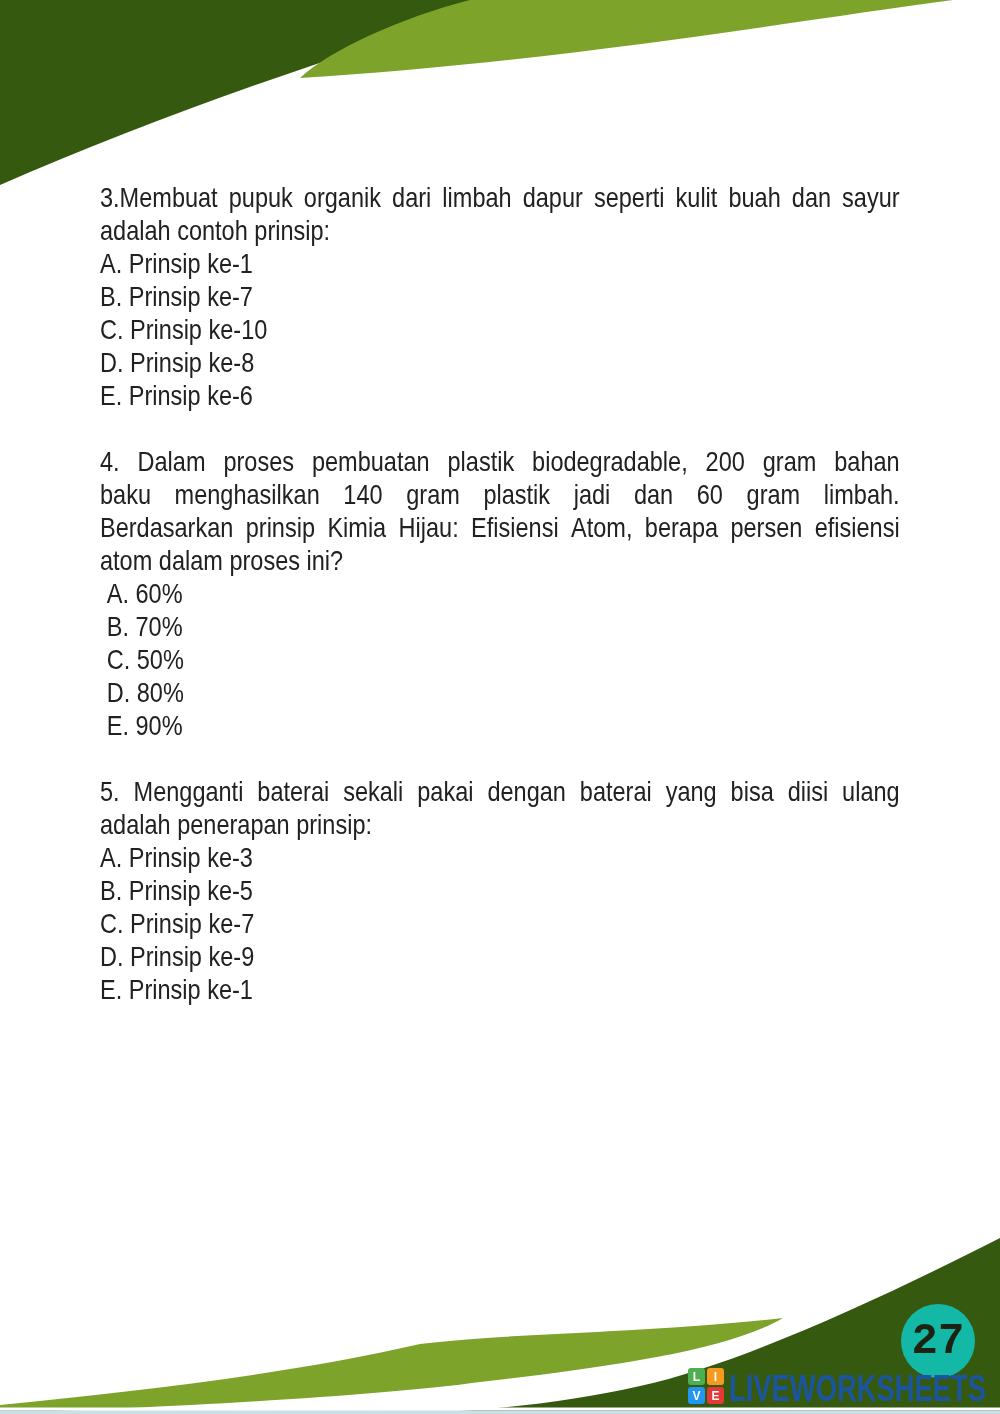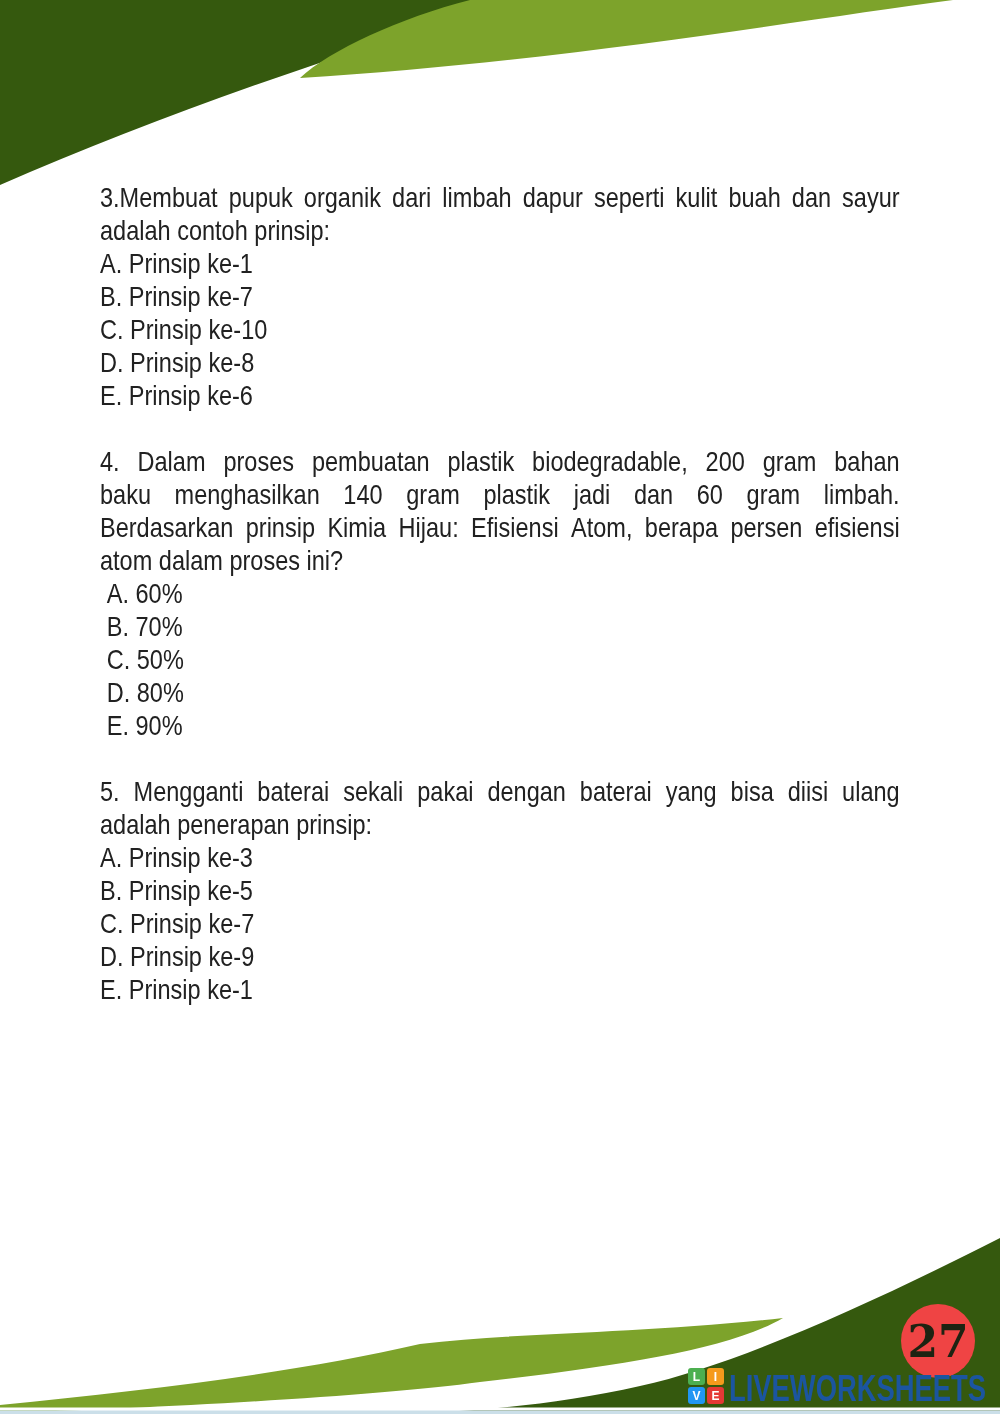--- a/index.html
+++ b/index.html
@@ -147,21 +147,21 @@
       </div>
     </div>
 
   <svg class="deco-bottom" viewBox="0 0 1000 200" preserveAspectRatio="none">
     <path d="M 1000 24 C 880 85 740 150 640 172 C 560 190 480 197 420 199 L 420 200 L 1000 200 Z" fill="#35590e"></path>
     <path d="M 0 191 C 150 176 300 158 420 130 C 520 118 640 120 783 104 C 730 135 620 152 480 168 C 380 182 160 194 0 199 Z" fill="#7da32b"></path>
     <rect x="0" y="193.5" width="1000" height="3" fill="#ffffff"></rect>
     <rect x="0" y="196.5" width="1000" height="3.5" fill="#cbdfe9"></rect>
   </svg>
 
-  <div class="page-badge" style="background: #ef4444; color: rgb(29, 35, 18);">
+  <div class="page-badge" style="background: #14b8a6; color: rgb(29, 35, 18); font-family: Liberation Mono, monospace;">
     <span>27</span>
   </div>
 
   <div class="brand">
     <div class="brand-squares" id="brand-squares">
         <div class="brand-sq" style="background: rgb(76, 175, 80);">L</div>
         <div class="brand-sq" style="background: rgb(245, 154, 28);">I</div>
         <div class="brand-sq" style="background: rgb(33, 150, 243);">V</div>
         <div class="brand-sq" style="background: rgb(229, 57, 53);">E</div>
       </div>

